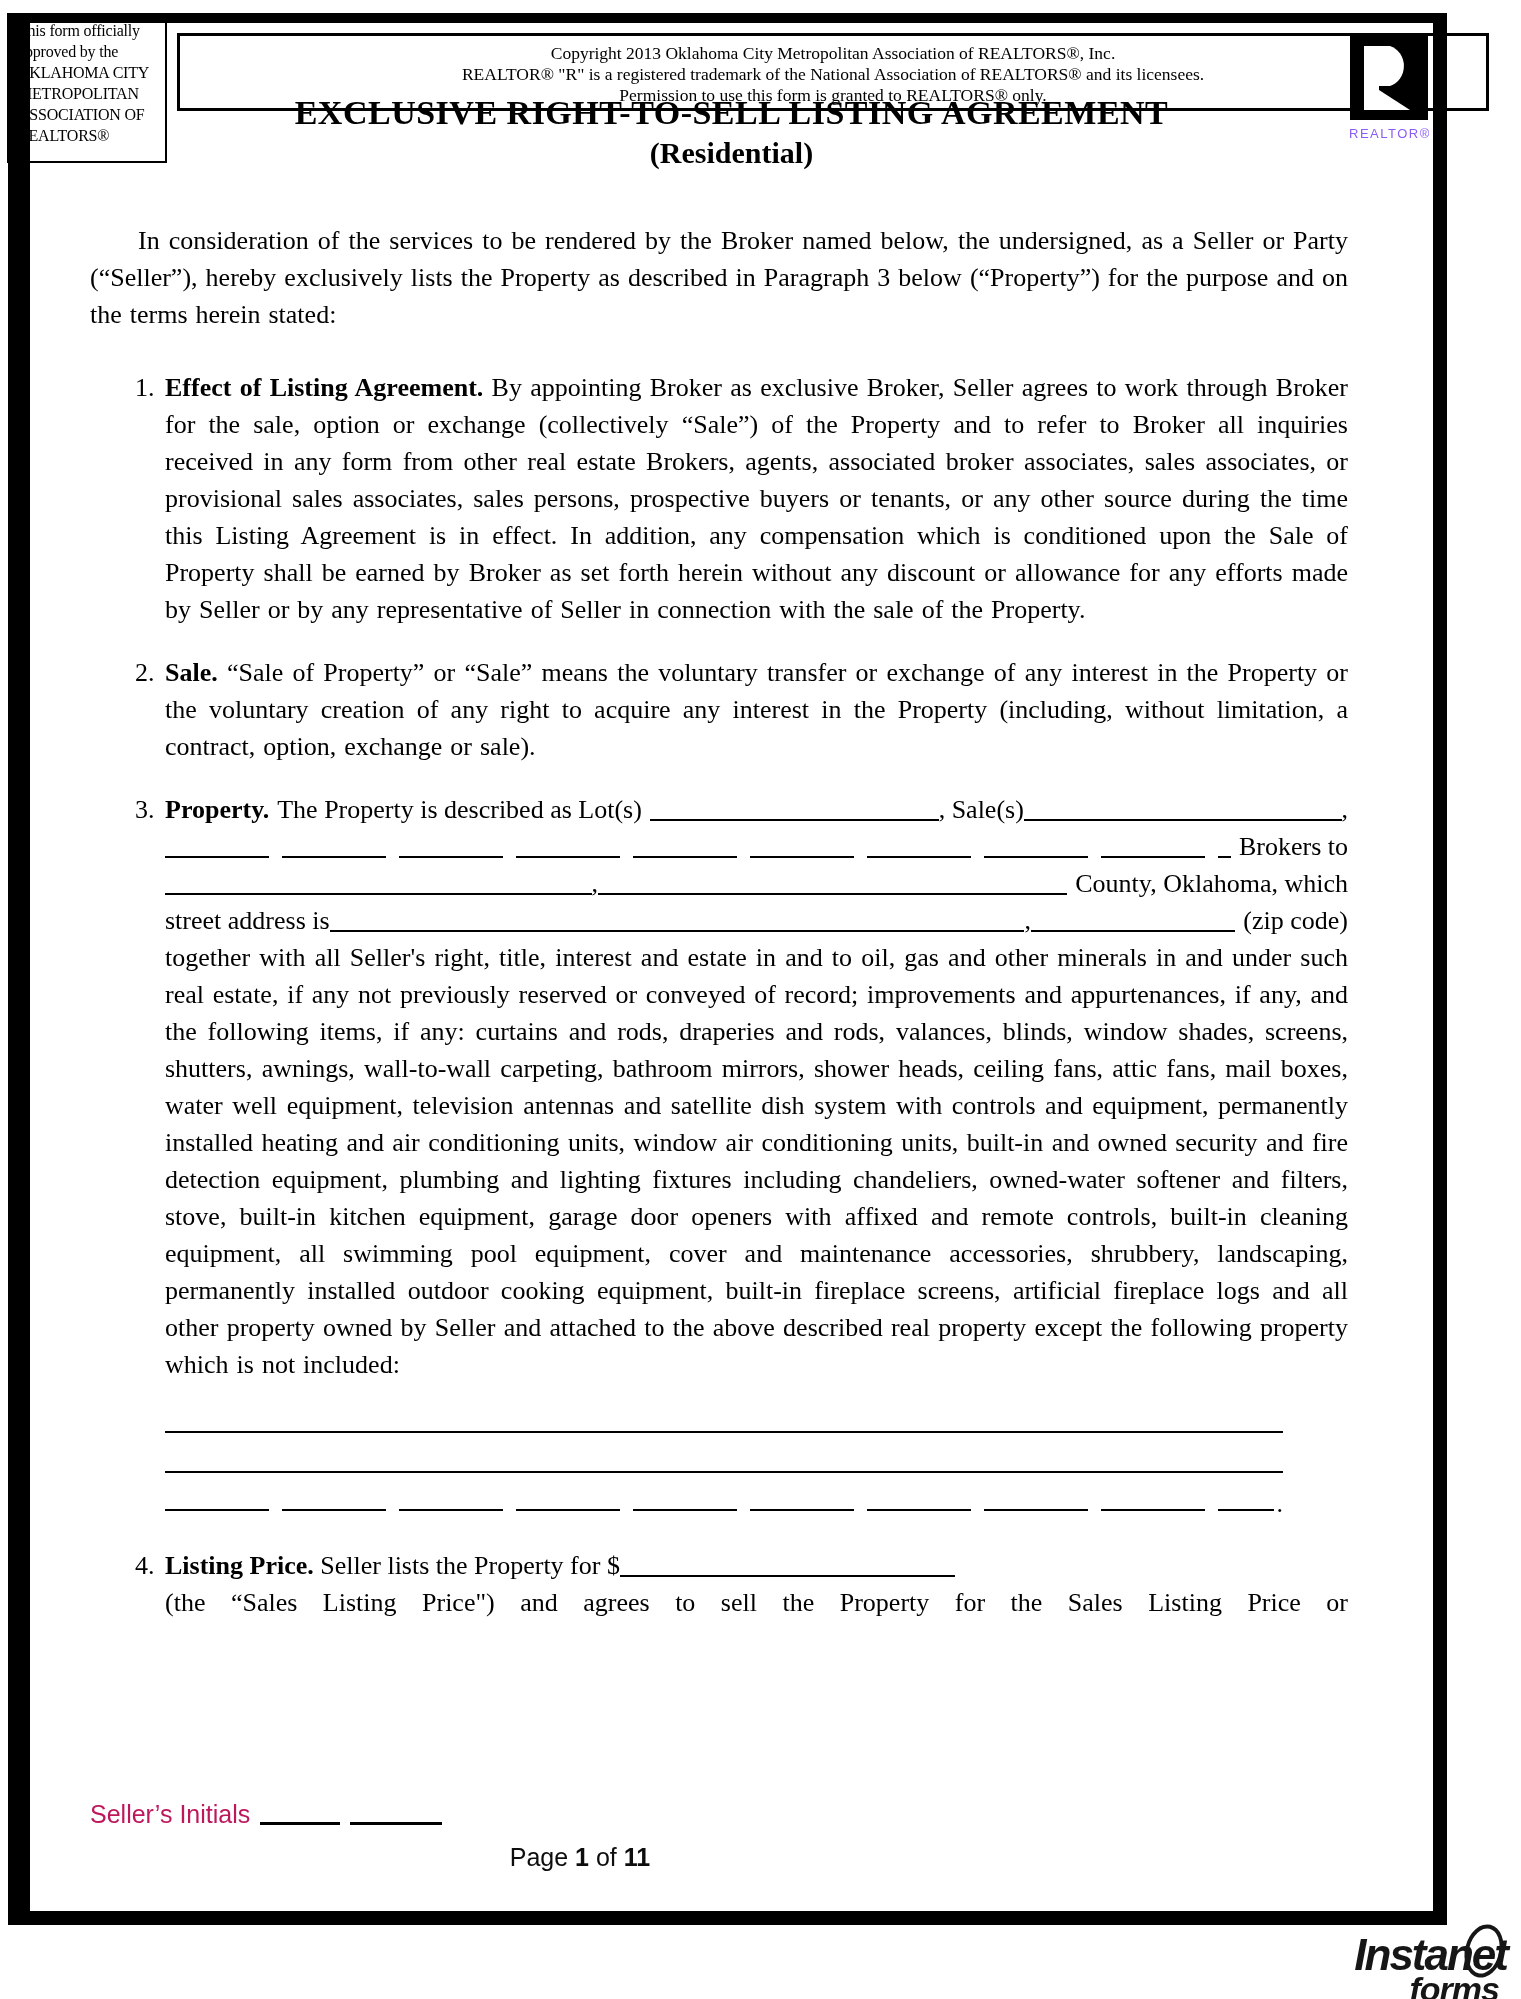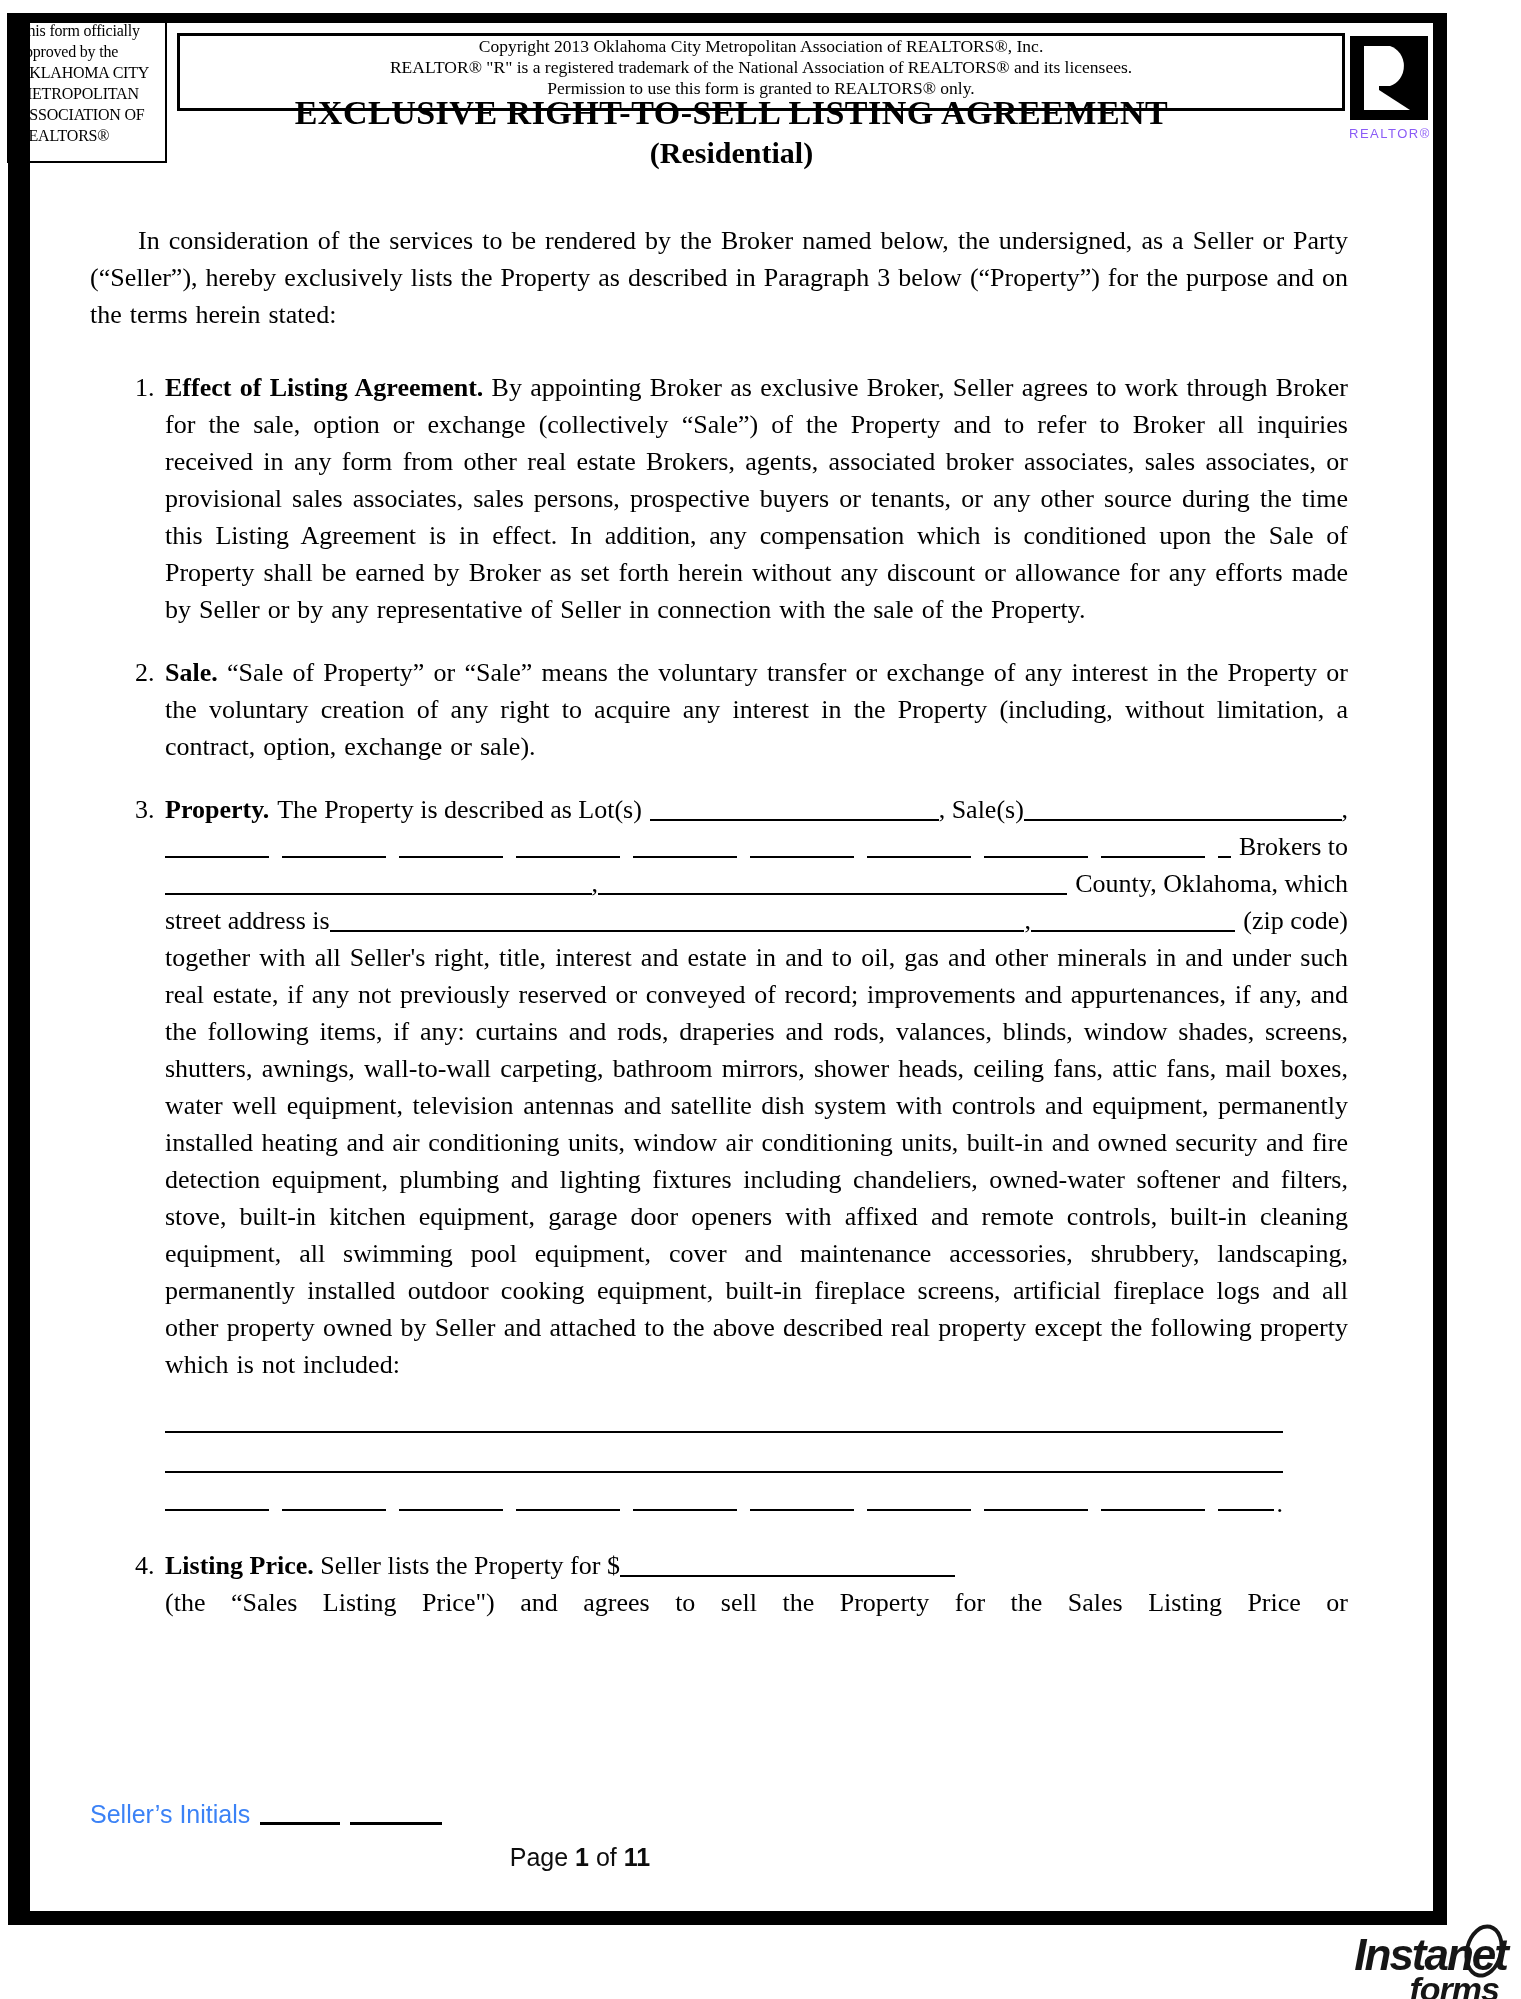--- a/index.html
+++ b/index.html
@@ -13,23 +13,23 @@
   .frame-left{left:8px;top:13px;width:22px;height:1912px;}
   .frame-right{left:1433px;top:13px;width:14px;height:1912px;}
   .frame-bottom{left:8px;top:1911px;width:1439px;height:14px;}
   
   .approved-box{
     position:absolute;left:7px;top:13px;width:160px;height:150px;
     border:2px solid #000;z-index:4;font-size:16px;line-height:21px;
     padding:5px 2px 0 9px;box-sizing:border-box;letter-spacing:-0.2px;
   }
   .copyright-box{
-    position:absolute;left:177px;top:33px;width:1168px;height:78px;
+    position:absolute;left:177px;top:33px;width:1312px;height:78px;
     border:3px solid #000;box-sizing:border-box;text-align:center;
-    font-size:17.5px;line-height:21px;
+    font-size:17.5px;line-height:21px;padding-top:7px;
   }
   .realtor-logo{position:absolute;left:1349px;top:36px;width:80px;text-align:center;z-index:1;}
   .realtor-logo .caption{
     font-family:"Liberation Sans",sans-serif;font-size:13px;letter-spacing:1.5px;
     margin-top:2px;color:#8b5cf6;white-space:nowrap;
   }
   .page-title{
     position:absolute;left:30px;top:94px;width:1403px;text-align:center;
     font-weight:bold;font-size:34px;letter-spacing:0.5px;
   }
@@ -60,21 +60,21 @@
   .brow3{display:flex;align-items:flex-end;}
   .brow3 .line{flex:1 1 0;height:38px;}
   .brow3 .dot{margin-left:3px;line-height:26px;transform:translateY(6px);}
   
   .l1{white-space:nowrap;}
   .bl-fixed{display:inline-block;width:335px;height:12px;border-bottom:2px solid #000;transform:translateY(3px);}
   .force-just{text-align:justify;text-align-last:justify;word-spacing:1.5px;}
   
   .footer-initials{
     position:absolute;left:90px;top:1800px;
-    font-family:"Liberation Sans",sans-serif;font-size:25px;color:#3b82f6;
+    font-family:"Liberation Sans",sans-serif;font-size:25px;color:#be185d;
   }
   .fblank{display:inline-block;width:80px;height:14px;border-bottom:3px solid #000;margin-left:10px;transform:translateY(2px);}
   .fblank2{width:92px;}
   .footer-page{
     position:absolute;left:90px;top:1843px;width:980px;text-align:center;
     font-family:"Liberation Sans",sans-serif;font-size:25px;color:#0d0d0d;
   }
   
   .instanet{
     position:absolute;left:1292px;top:1934px;width:215px;text-align:right;

